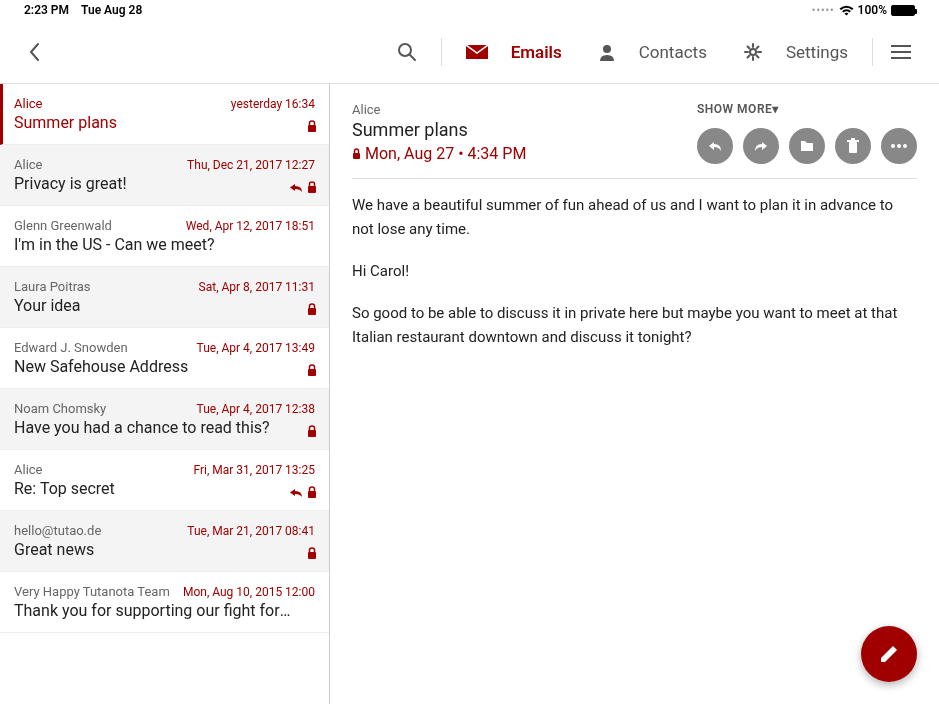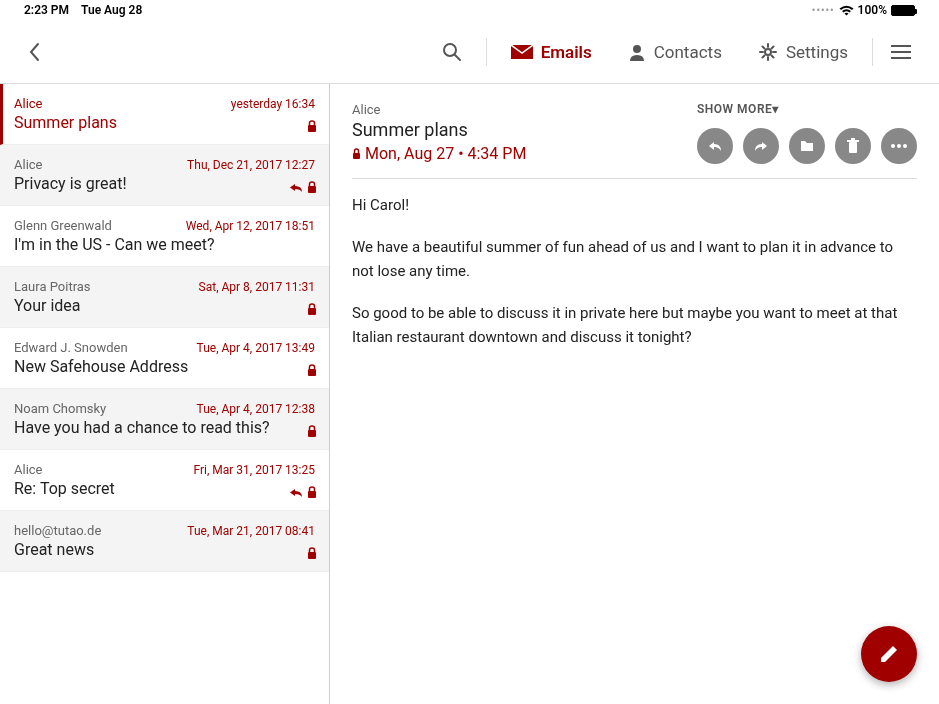--- a/index.html
+++ b/index.html
@@ -8,21 +8,21 @@
     .statusbar { height: 20px; display: flex; align-items: center; padding: 0 24px; font-size: 12px; font-weight: 600; justify-content: space-between; }
     .statusbar-left { display: flex; gap: 12px; }
     .statusbar-right { display: flex; align-items: center; gap: 4px; }
     .dots { letter-spacing: 1px; color: #999; font-size: 10px; }
     .battery { width: 24px; height: 11px; border: 1px solid #000; border-radius: 2px; position: relative; background: #000; }
     .battery::after { content: ''; position: absolute; right: -3px; top: 3px; width: 2px; height: 5px; background: #000; border-radius: 0 1px 1px 0; }
     
     .topbar { height: 64px; display: flex; align-items: center; padding: 0 16px; border-bottom: 1px solid #ddd; }
     .back-btn { padding: 8px 12px; cursor: pointer; }
     .spacer { flex: 1; }
-    .nav-item { display: flex; align-items: center; gap: 8px; padding: 8px 18px; color: #555; font-size: 17px; cursor: pointer; }
+    .nav-item { display: flex; align-items: center; gap: 23px; padding: 8px 18px; color: #555; font-size: 17px; cursor: pointer; }
     .nav-item.active { color: #a00000; font-weight: 600; }
     .vdiv { width: 1px; height: 28px; background: #ddd; margin: 0 6px; }
     .search-btn { padding: 8px 18px; cursor: pointer; color: #555; }
     .menu-btn { padding: 8px 12px; cursor: pointer; color: #555; }
     
     .main { display: flex; height: calc(100% - 84px); }
     
     .list-pane { width: 330px; border-right: 1px solid #ccc; overflow-y: auto; }
     .mail-item { padding: 12px 14px; border-bottom: 1px solid #eee; cursor: pointer; position: relative; }
     .mail-item.alt { background: #f4f4f4; }
@@ -240,20 +240,28 @@
         <div class="subject">Great news</div>
         <div class="mail-icons">
           <span class="lock-sm">
             <svg width="10" height="12" viewBox="0 0 10 12">
               <rect x="1" y="5" width="8" height="7" rx="1" fill="#a00000"></rect>
               <path d="M2.5 5 V3 Q2.5 1 5 1 Q7.5 1 7.5 3 V5" stroke="#a00000" stroke-width="1.5" fill="none"></path>
             </svg>
           </span>
         </div>
       </div>
+      <div class="mail-item">
+        <div class="mail-row1">
+          <span class="sender">Very Happy Tutanota Team</span>
+          <span class="mdate">Mon, Aug 10, 2015 12:00</span>
+        </div>
+        <div class="subject">Thank you for supporting our fight for priv…</div>
+        <div class="mail-icons"></div>
+      </div>
     </div>
 
   <div class="detail-pane">
     <div class="detail-header">
       <div>
         <div class="detail-from">Alice</div>
         <div class="detail-subject">Summer plans</div>
         <div class="detail-meta">
           <span>
             <svg width="9" height="11" viewBox="0 0 9 11">
@@ -297,22 +305,22 @@
                 <circle cx="2" cy="2" r="2" fill="#fff"></circle>
                 <circle cx="8" cy="2" r="2" fill="#fff"></circle>
                 <circle cx="14" cy="2" r="2" fill="#fff"></circle>
               </svg>
           </div>
         </div>
       </div>
     </div>
     <div class="divider"></div>
     <div class="mail-body" id="mail-body">
+        <p>We have a beautiful summer of fun ahead of us and I want to plan it in advance to not lose any time.</p>
         <p>Hi Carol!</p>
-        <p>We have a beautiful summer of fun ahead of us and I want to plan it in advance to not lose any time.</p>
         <p>So good to be able to discuss it in private here but maybe you want to meet at that Italian restaurant downtown and discuss it tonight?</p>
       </div>
 
     <div class="fab">
       <svg width="22" height="22" viewBox="0 0 22 22">
           <path d="M3 19 L3 15 L15 3 L19 7 L7 19 Z" fill="#fff"></path>
         </svg>
     </div>
   </div>
 </div>

